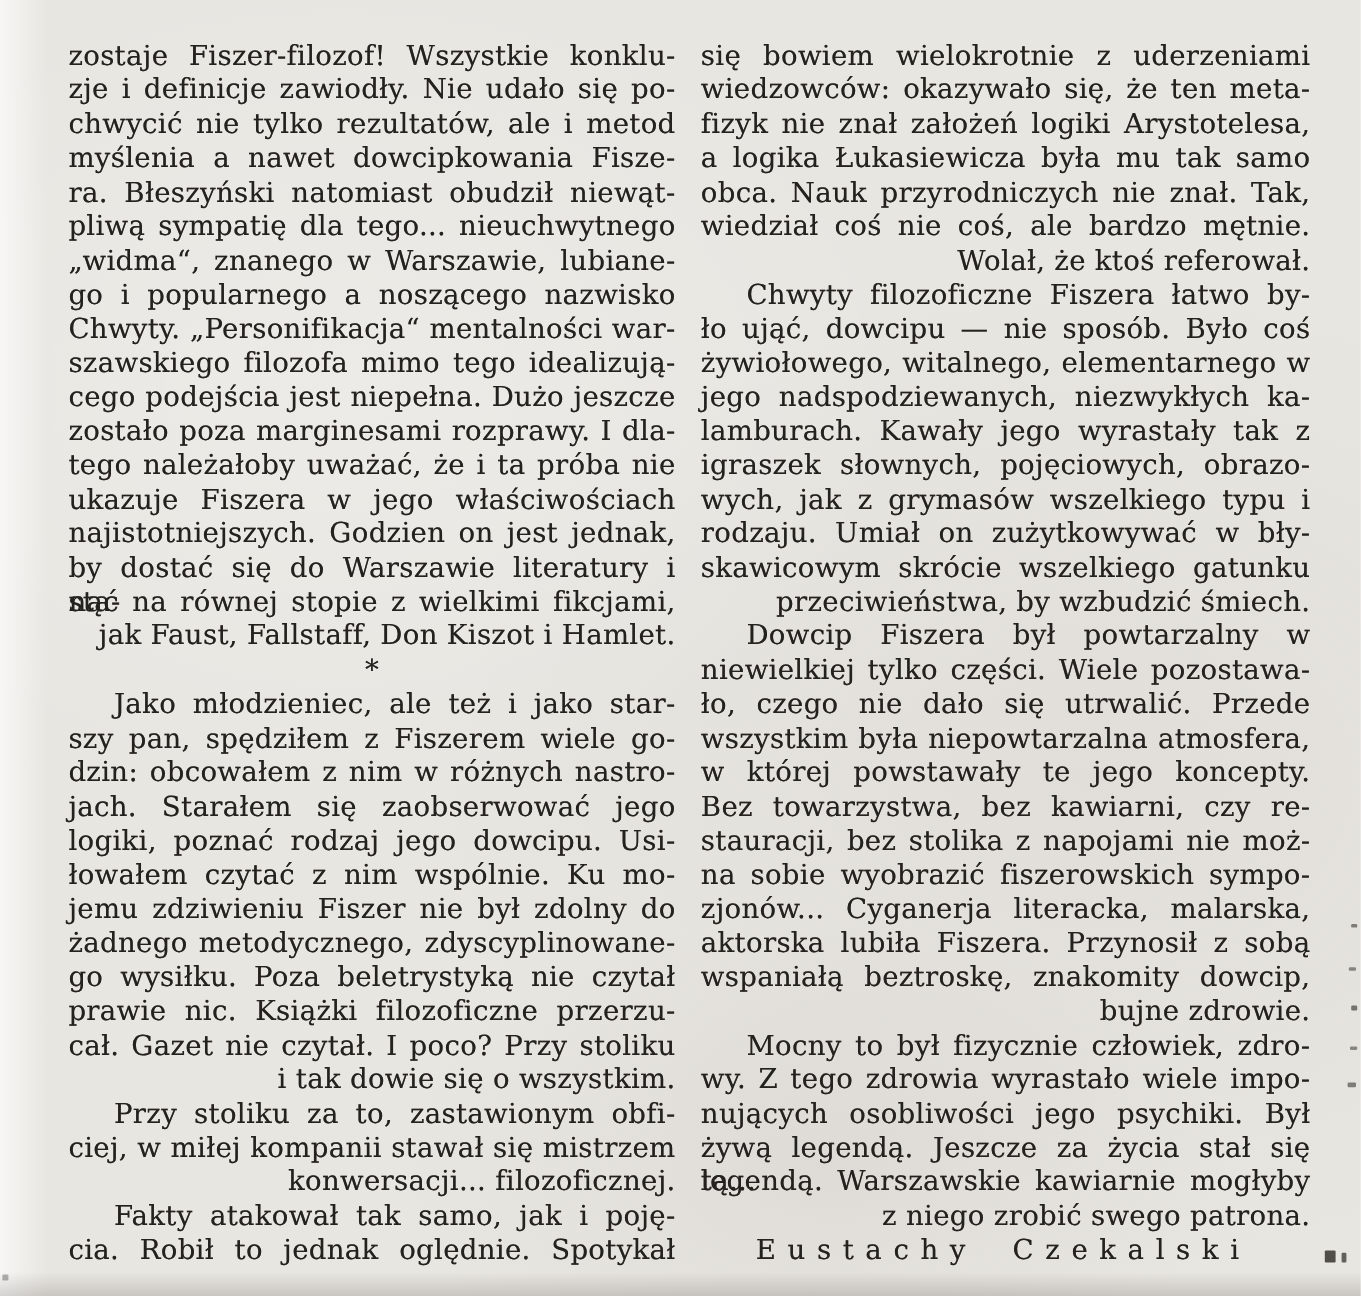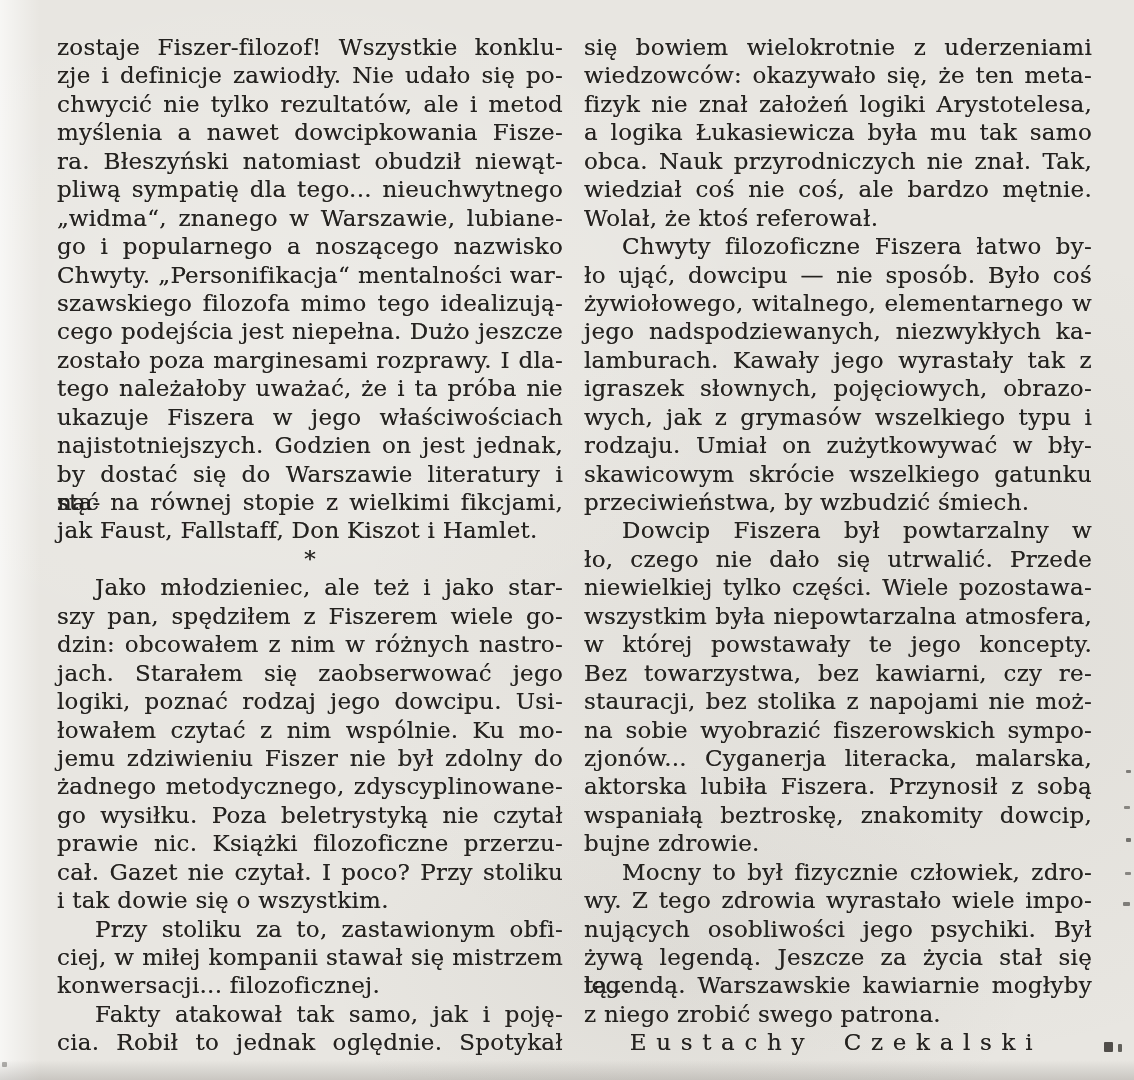--- a/index.html
+++ b/index.html
@@ -37,21 +37,21 @@
   .col-right { left: 584px; width: 508px; }
   .line {
     height: 28.45px;
     line-height: 28.45px;
     white-space: nowrap;
     text-align: left;
     text-shadow: 0 0 0.5px rgba(30,28,25,0.55);
   }
   .line.j  { text-align: justify; text-align-last: justify; white-space: normal; }
   .line.ij { text-align: justify; text-align-last: justify; white-space: normal; padding-left: 38px; }
-  .line.l  { text-align: left; }
+  .line.l  { text-align: right; }
   .line.c  { text-align: center; text-align-last: center; }
   .line.sig {
     text-align: center;
     letter-spacing: 0.42em;
     word-spacing: 0.55em;
     padding-right: 4px;
   }
   
   .speck {
     position: absolute;
@@ -123,22 +123,22 @@
       <div class="line j">ło ująć, dowcipu — nie sposób. Było coś</div>
       <div class="line j">żywiołowego, witalnego, elementarnego w</div>
       <div class="line j">jego nadspodziewanych, niezwykłych ka-</div>
       <div class="line j">lamburach. Kawały jego wyrastały tak z</div>
       <div class="line j">igraszek słownych, pojęciowych, obrazo-</div>
       <div class="line j">wych, jak z grymasów wszelkiego typu i</div>
       <div class="line j">rodzaju. Umiał on zużytkowywać w bły-</div>
       <div class="line j">skawicowym skrócie wszelkiego gatunku</div>
       <div class="line l">przeciwieństwa, by wzbudzić śmiech.</div>
       <div class="line ij">Dowcip Fiszera był powtarzalny w</div>
+      <div class="line j">niewielkiej tylko części. Wiele pozostawa-</div>
       <div class="line j">ło, czego nie dało się utrwalić. Przede</div>
-      <div class="line j">niewielkiej tylko części. Wiele pozostawa-</div>
       <div class="line j">wszystkim była niepowtarzalna atmosfera,</div>
       <div class="line j">w której powstawały te jego koncepty.</div>
       <div class="line j">Bez towarzystwa, bez kawiarni, czy re-</div>
       <div class="line j">stauracji, bez stolika z napojami nie moż-</div>
       <div class="line j">na sobie wyobrazić fiszerowskich sympo-</div>
       <div class="line j">zjonów... Cyganerja literacka, malarska,</div>
       <div class="line j">aktorska lubiła Fiszera. Przynosił z sobą</div>
       <div class="line j">wspaniałą beztroskę, znakomity dowcip,</div>
       <div class="line l">bujne zdrowie.</div>
       <div class="line ij">Mocny to był fizycznie człowiek, zdro-</div>

